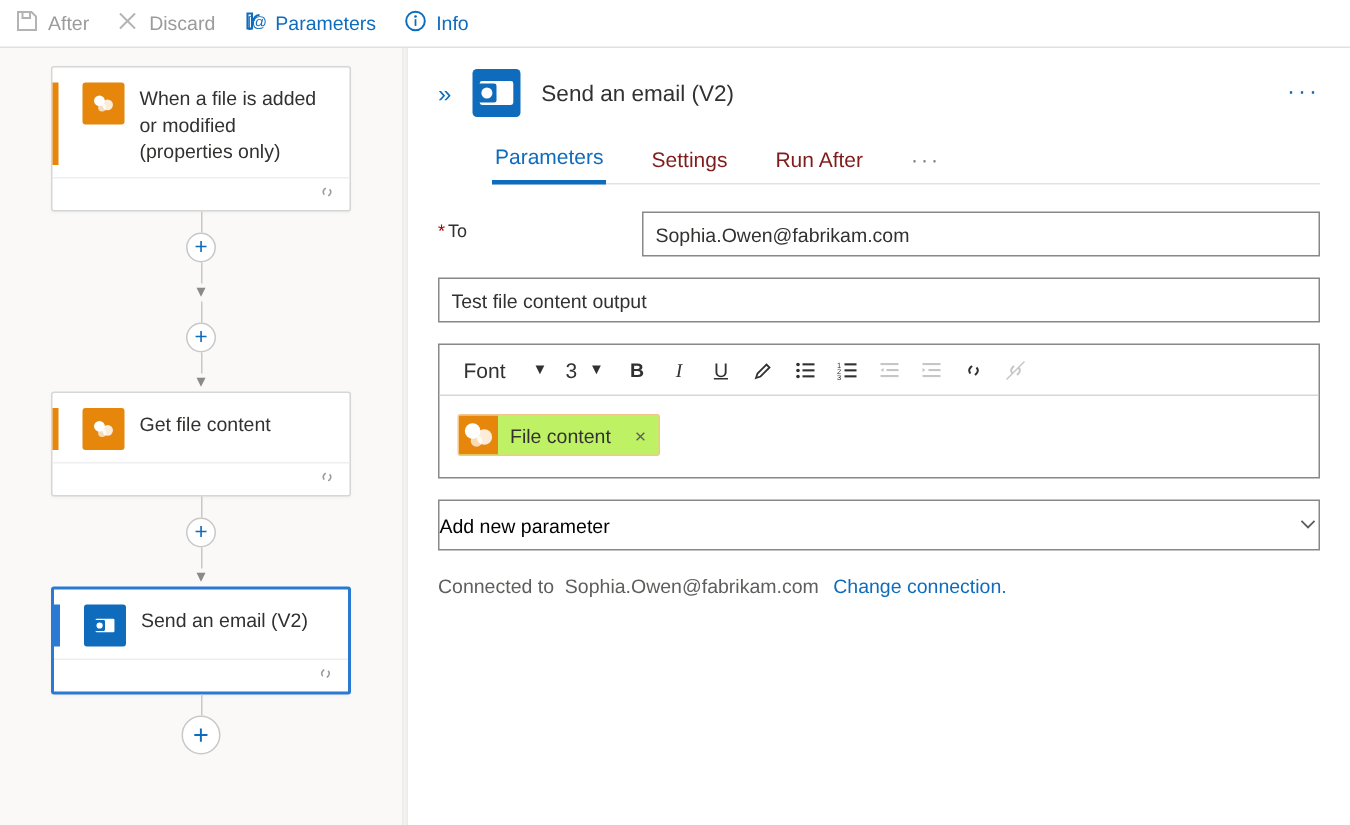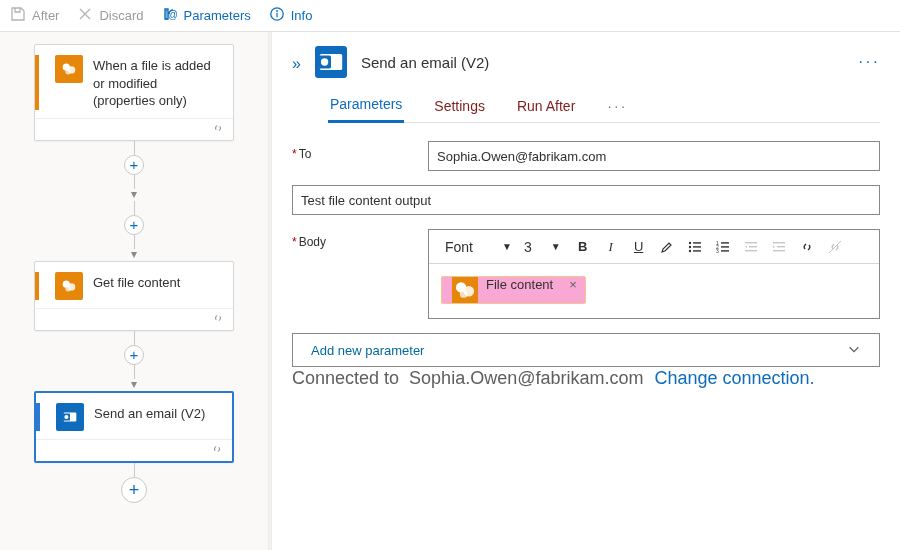--- a/index.html
+++ b/index.html
@@ -56,35 +56,35 @@
 
   
   .form { margin-left:0; }
   .frow { display:flex; align-items:flex-start; margin-bottom:14px; }
   .flabel { width:136px; padding-top:6px; color:#323130; font-size:12px; }
   .flabel .req { color:#a80000; margin-right:2px; }
   .finput { flex:1; }
   .text-input { width:100%; height:30px; border:1px solid #8a8886; background:#fff; padding:0 8px; font-size:13px; color:#323130; }
   .body-editor { border:1px solid #8a8886; }
   .rte-toolbar { height:34px; border-bottom:1px solid #d6d6d6; display:flex; align-items:center; gap:0; padding:0 6px; }
-  .rte-sel { display:flex; align-items:center; gap:15px; padding:4px 8px 4px 10px; cursor:pointer; font-size:14px; }
+  .rte-sel { display:flex; align-items:center; gap:4px; padding:4px 8px 4px 10px; cursor:pointer; font-size:14px; }
   .rte-caret { font-size:10px; margin-left:14px; }
   .rte-btn { width:28px; height:28px; display:flex; align-items:center; justify-content:center; cursor:pointer; color:#323130; }
   .rte-btn.disabled { color:#c8c6c4; }
   .rte-btn svg { width:16px; height:16px; }
   .rte-body { padding:12px; min-height:42px; }
-  .token { display:inline-flex; background:#f9a8d4; border:1px solid #f3c78b; border-radius:2px; overflow:hidden;padding-left:10px; }
+  .token { display:inline-flex; align-items:center; background:#bef264; border:1px solid #f3c78b; border-radius:2px; overflow:hidden; }
   .token .ticon { width:26px; height:26px; background:#e6860a; display:flex; align-items:center; justify-content:center; }
   .token .ttext { padding:0 8px; font-size:13px; color:#323130; }
   .token .tx { padding:0 8px; color:#605e5c; cursor:pointer; }
 
-  .addparam { margin-top:8px; height:34px; border:1px solid #8a8886; display:flex; align-items:center; padding:0 18px; color:#0369a1; cursor:pointer; justify-content:space-between; }
+  .addparam { margin-top:8px; height:34px; border:1px solid #8a8886; display:flex; align-items:center; padding:0 0; color:#000000; cursor:pointer; justify-content:space-between; }
   .addparam .chev { color:#605e5c; }
 
-  .connline { margin-top:1px; font-size:18px; color:#605e5c; }
+  .connline { margin-top:16px; font-size:13px; color:#605e5c; }
   .connline .link { color:#0f6cbd; cursor:pointer; margin-left:6px; }
 
 </style>
 </head>
 <body>
 
 <div class="cmdbar">
   <div class="item">
     <span>
       <svg viewBox="0 0 16 16" fill="none">
@@ -242,21 +242,20 @@
       <div class="frow">
         <div class="flabel"><span class="req">*</span><span>To</span></div>
         <div class="finput"><input class="text-input" type="text" value="Sophia.Owen@fabrikam.com" style=""></div>
       </div>
 
       <div class="frow">
         <div class="finput"><input class="text-input" type="text" value="Test file content output" style=""></div>
       </div>
 
       <div class="frow">
-        <div class="flabel"><span class="req">*</span><span>Body</span></div>
         <div class="finput">
           <div class="body-editor">
             <div class="rte-toolbar">
               <div class="rte-sel">
                   <span>Font</span>
                   <span class="rte-caret">▼</span>
                 </div>
               <div class="rte-sel" style="padding-left:4px">
                   <span>3</span>
                   <span class="rte-caret" style="margin-left:4px">▼</span>

